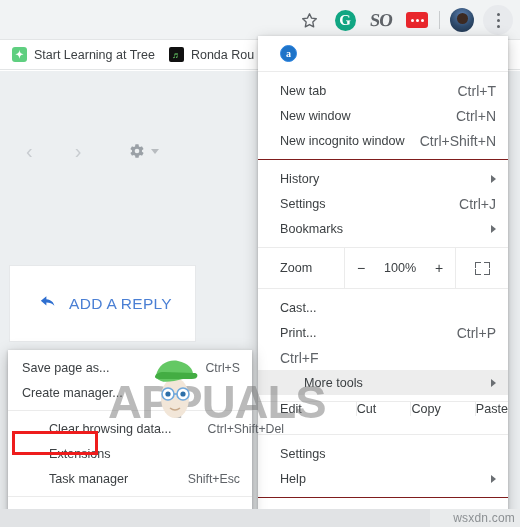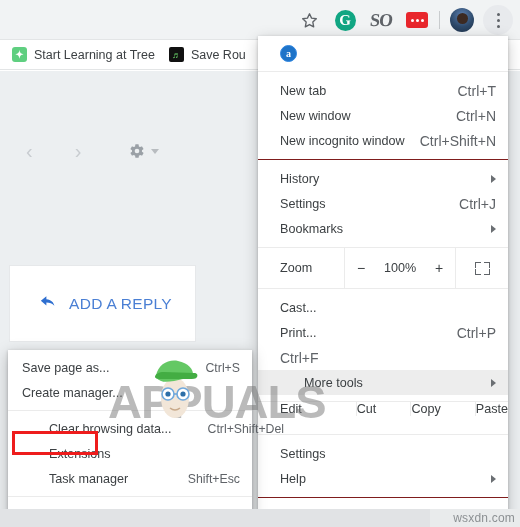--- a/index.html
+++ b/index.html
@@ -396,21 +396,21 @@
     </div>
   </div>
 
   <div class="bookmarks-bar">
     <div class="bm">
       <div class="bm-ico-tree">✦</div>
       <span>Start Learning at Tree</span>
     </div>
     <div class="bm">
       <div class="bm-ico-dark">♬</div>
-      <span>Save Rou</span>
+      <span>Ronda Rou</span>
     </div>
   </div>
 
   <div class="page-body">
 
     <div class="thread-nav">
       <span class="chev">‹</span>
       <span class="chev">›</span>
       <span class="gear-wrap">
         <svg width="16" height="16" viewBox="0 0 24 24">

